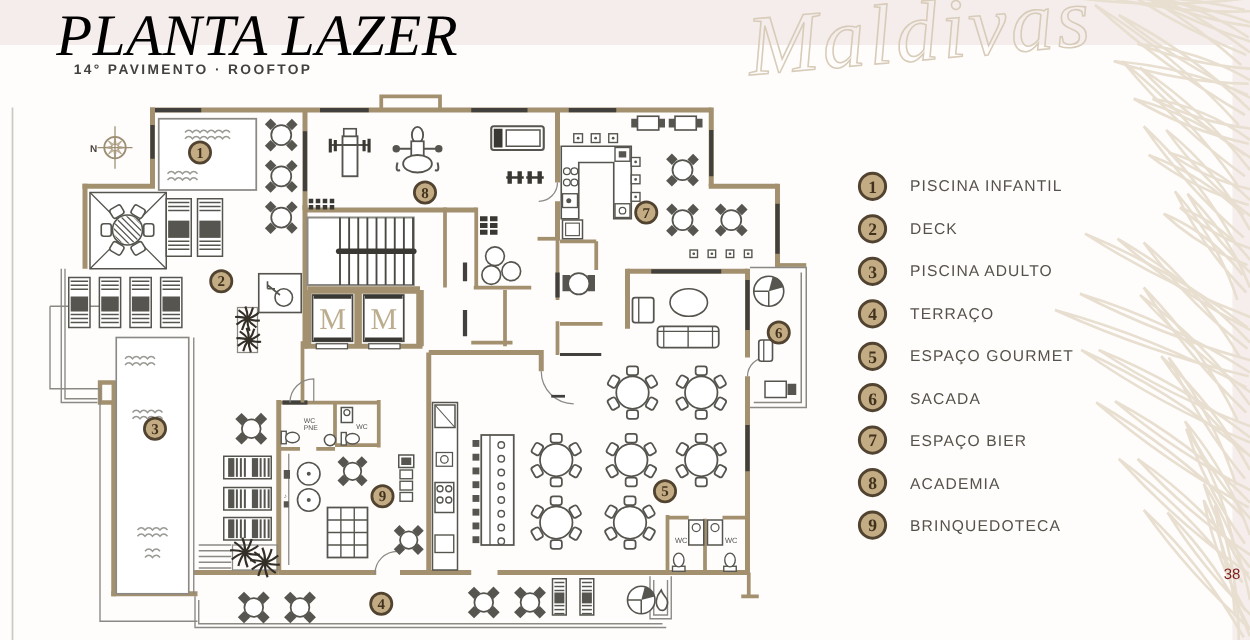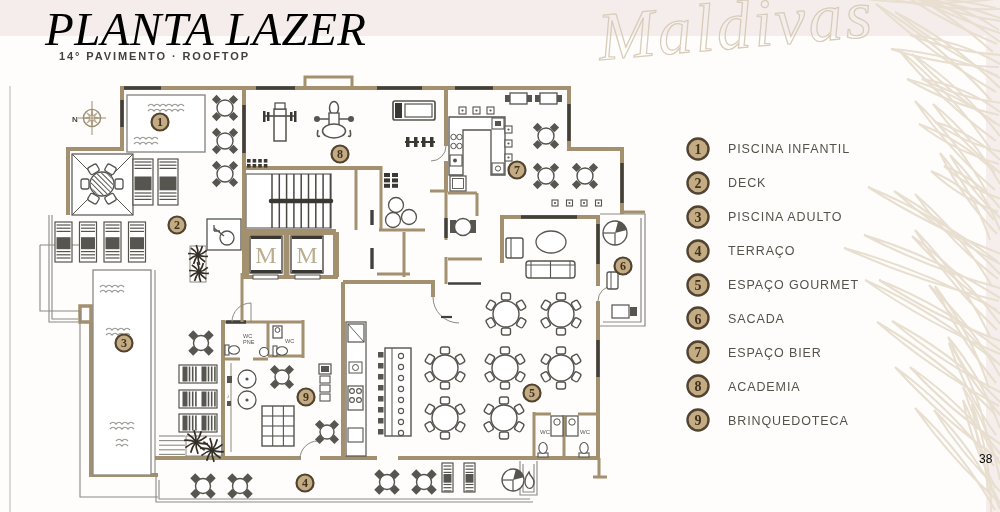--- a/index.html
+++ b/index.html
@@ -1157,13 +1157,13 @@
       <text x="728" y="391" font-size="12.5" letter-spacing="0.9" fill="#56524b" font-family="Liberation Sans, sans-serif">ACADEMIA</text>
     </g>
 
 <g>
       <circle cx="698" cy="420" r="10.5" fill="#c3ab84" stroke="#51432f" stroke-width="2.4"></circle>
       <text x="698" y="425" font-size="14" font-weight="bold" fill="#41321d" text-anchor="middle" font-family="Liberation Serif, serif">9</text>
       <text x="728" y="425" font-size="12.5" letter-spacing="0.9" fill="#56524b" font-family="Liberation Sans, sans-serif">BRINQUEDOTECA</text>
     </g>
 </svg>
 
-<div class="abs" style="left:979px;top:452px;font-size:12px;color:#000000;">38</div>
+<div class="abs" style="left:979px;top:452px;font-size:12px;color:#7f1d1d;">38</div>
 
 </body></html>

